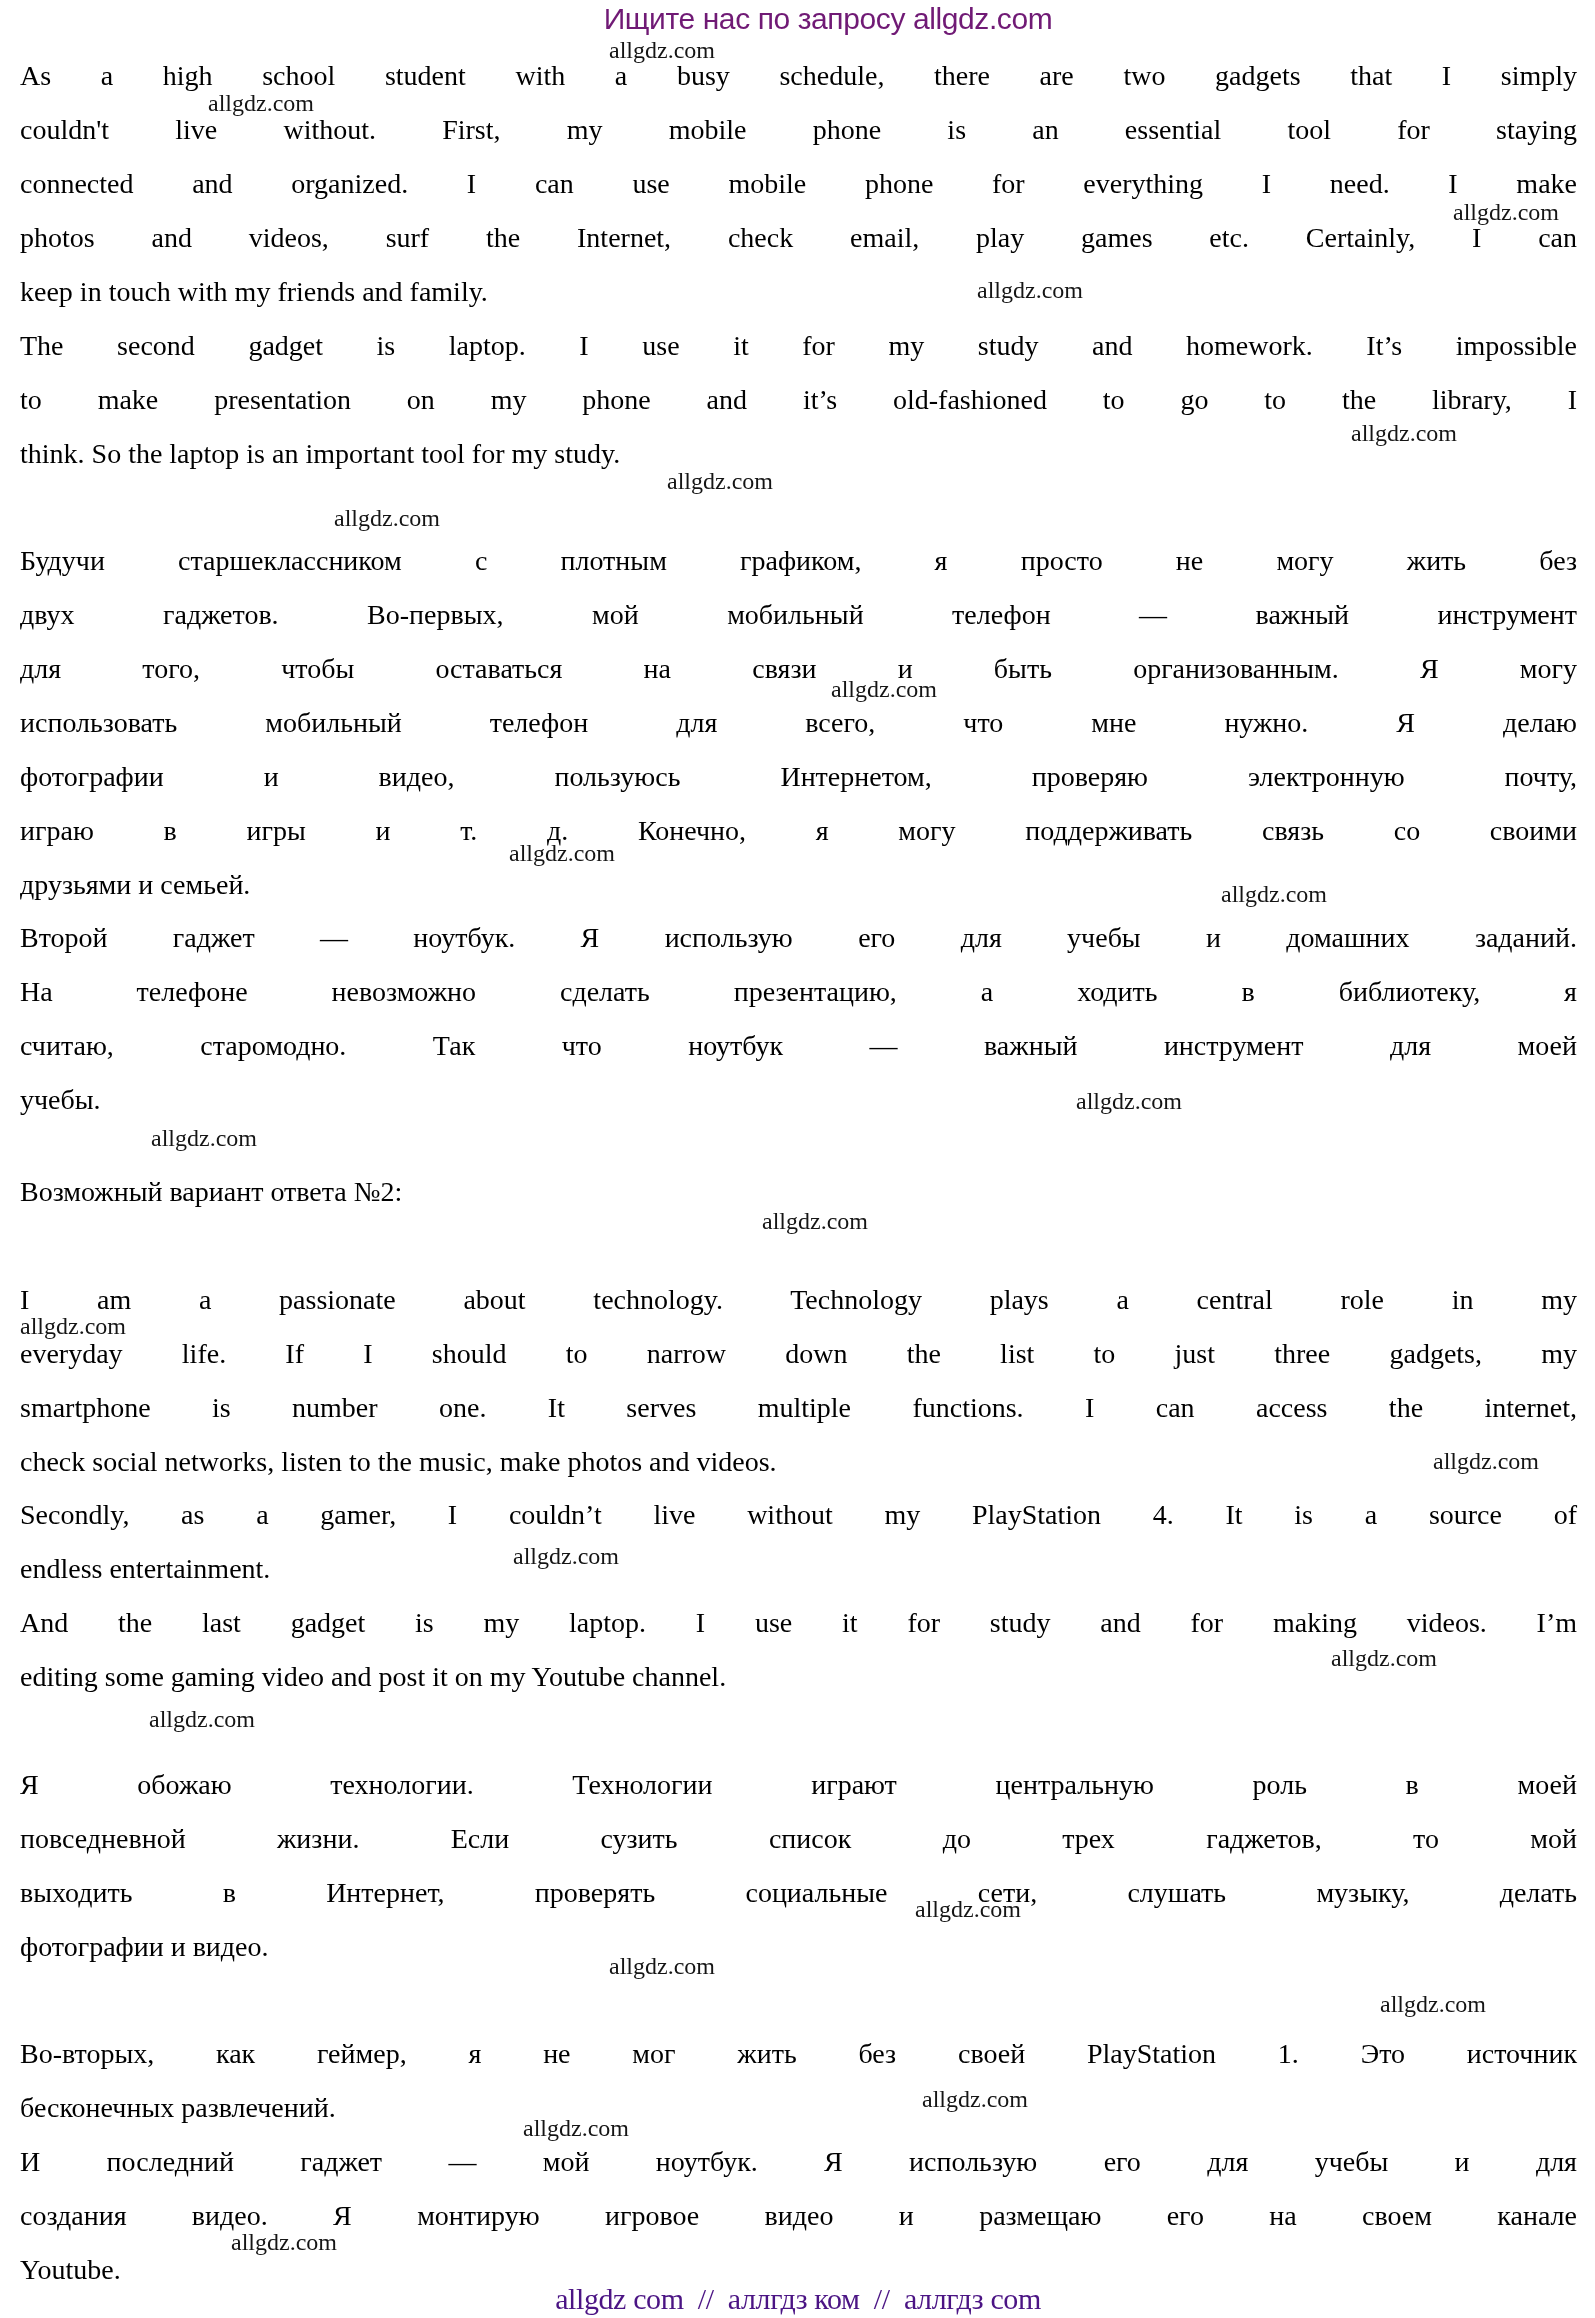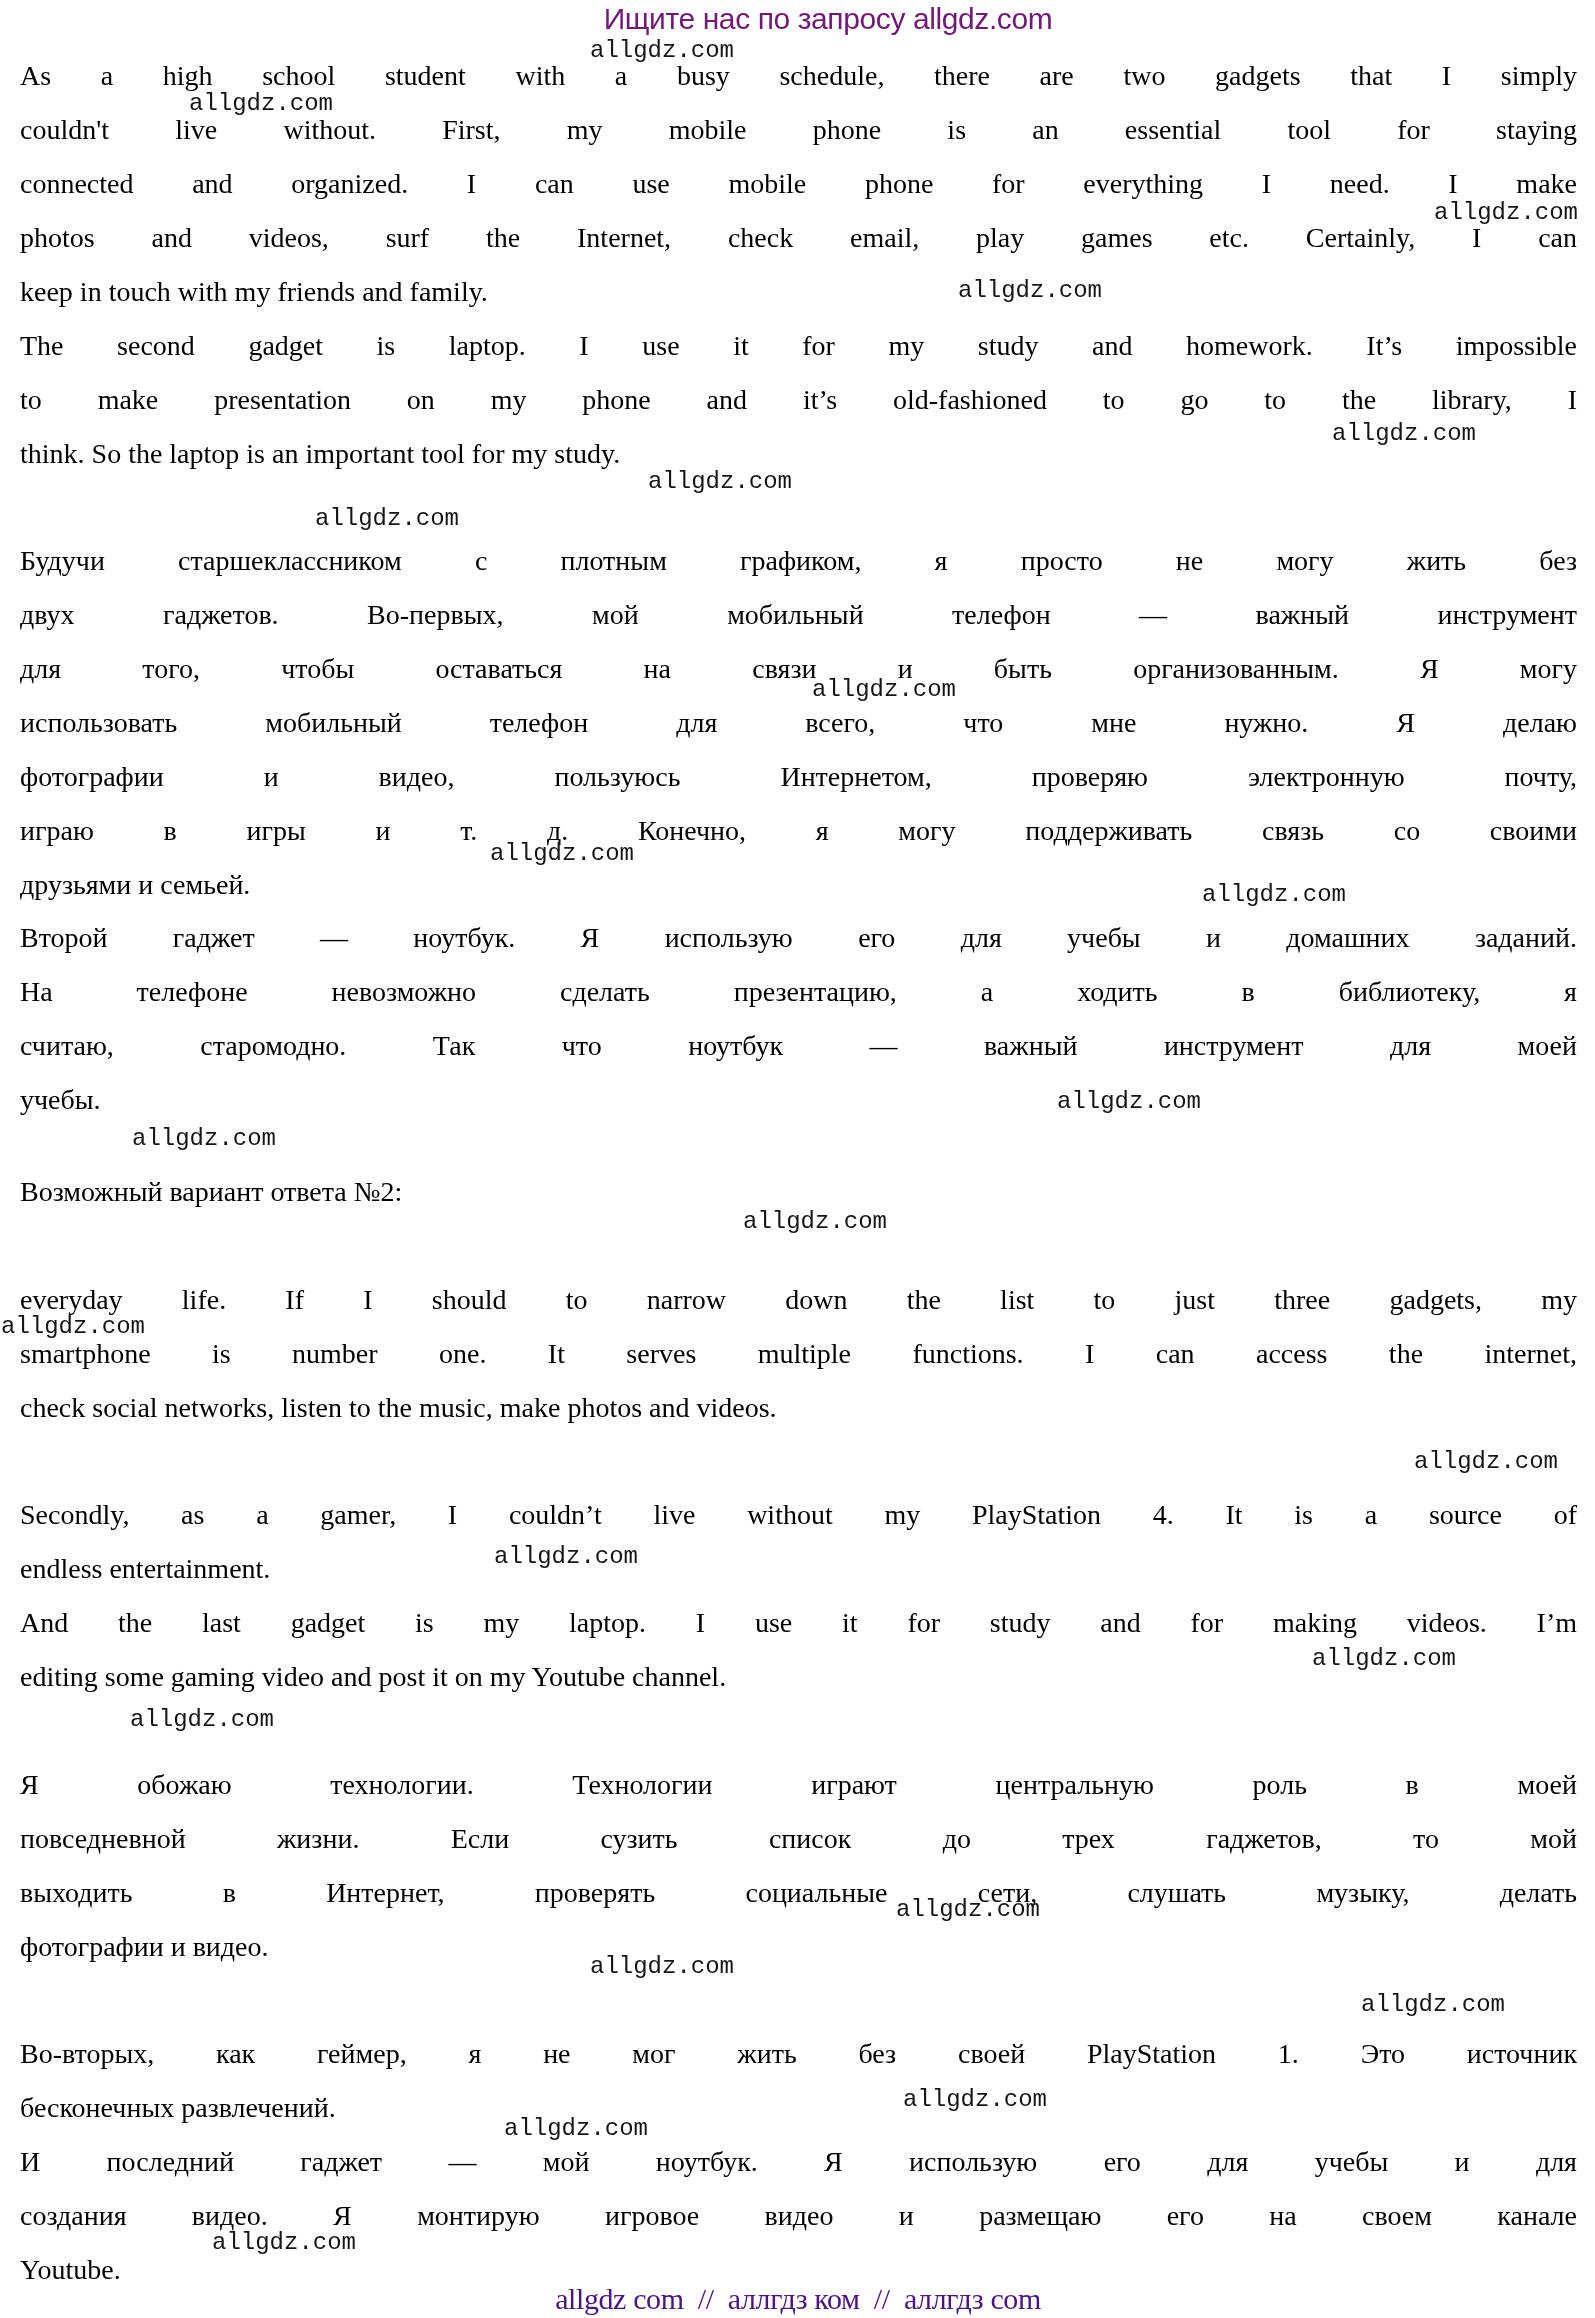--- a/index.html
+++ b/index.html
@@ -31,21 +31,21 @@
     height: 54px;
     line-height: 54px;
     font-size: 28px;
     text-align: justify;
     text-align-last: justify;
   }
   .line.last { text-align-last: left; }
   .wm {
     position: absolute;
     transform: translateX(-50%);
-    font-family: Liberation Mono, monospace;
+    font-family: Liberation Serif, serif;
     font-size: 24px;
     color: #151515;
     white-space: nowrap;
   }
   .site-footer {
     position: absolute;
     top: 2282px; left: 0;
     width: 100%;
     text-align: center;
     font-family: Liberation Serif, serif;
@@ -85,20 +85,21 @@
   <div class="block" style="top:911px">
       <div class="line">Второй гаджет — ноутбук. Я использую его для учебы и домашних заданий.</div>
       <div class="line">На телефоне невозможно сделать презентацию, а ходить в библиотеку, я</div>
       <div class="line">считаю, старомодно. Так что ноутбук — важный инструмент для моей</div>
       <div class="line last">учебы.</div>
     </div>
   <div class="block" style="top:1165px">
       <div class="line last">Возможный вариант ответа №2:</div>
     </div>
   <div class="block" style="top:1273px">
+      <div class="line">I am a passionate about technology. Technology plays a central role in my</div>
       <div class="line">everyday life. If I should to narrow down the list to just three gadgets, my</div>
       <div class="line">smartphone is number one.  It serves multiple functions. I can access the internet,</div>
       <div class="line last">check social networks, listen to the music, make photos and videos.</div>
     </div>
   <div class="block" style="top:1488px">
       <div class="line">Secondly, as a gamer, I couldn’t live without my PlayStation 4. It is a source of</div>
       <div class="line last">endless entertainment.</div>
     </div>
   <div class="block" style="top:1596px">
       <div class="line">And the last gadget is my laptop. I use it for study and for making videos. I’m</div>

